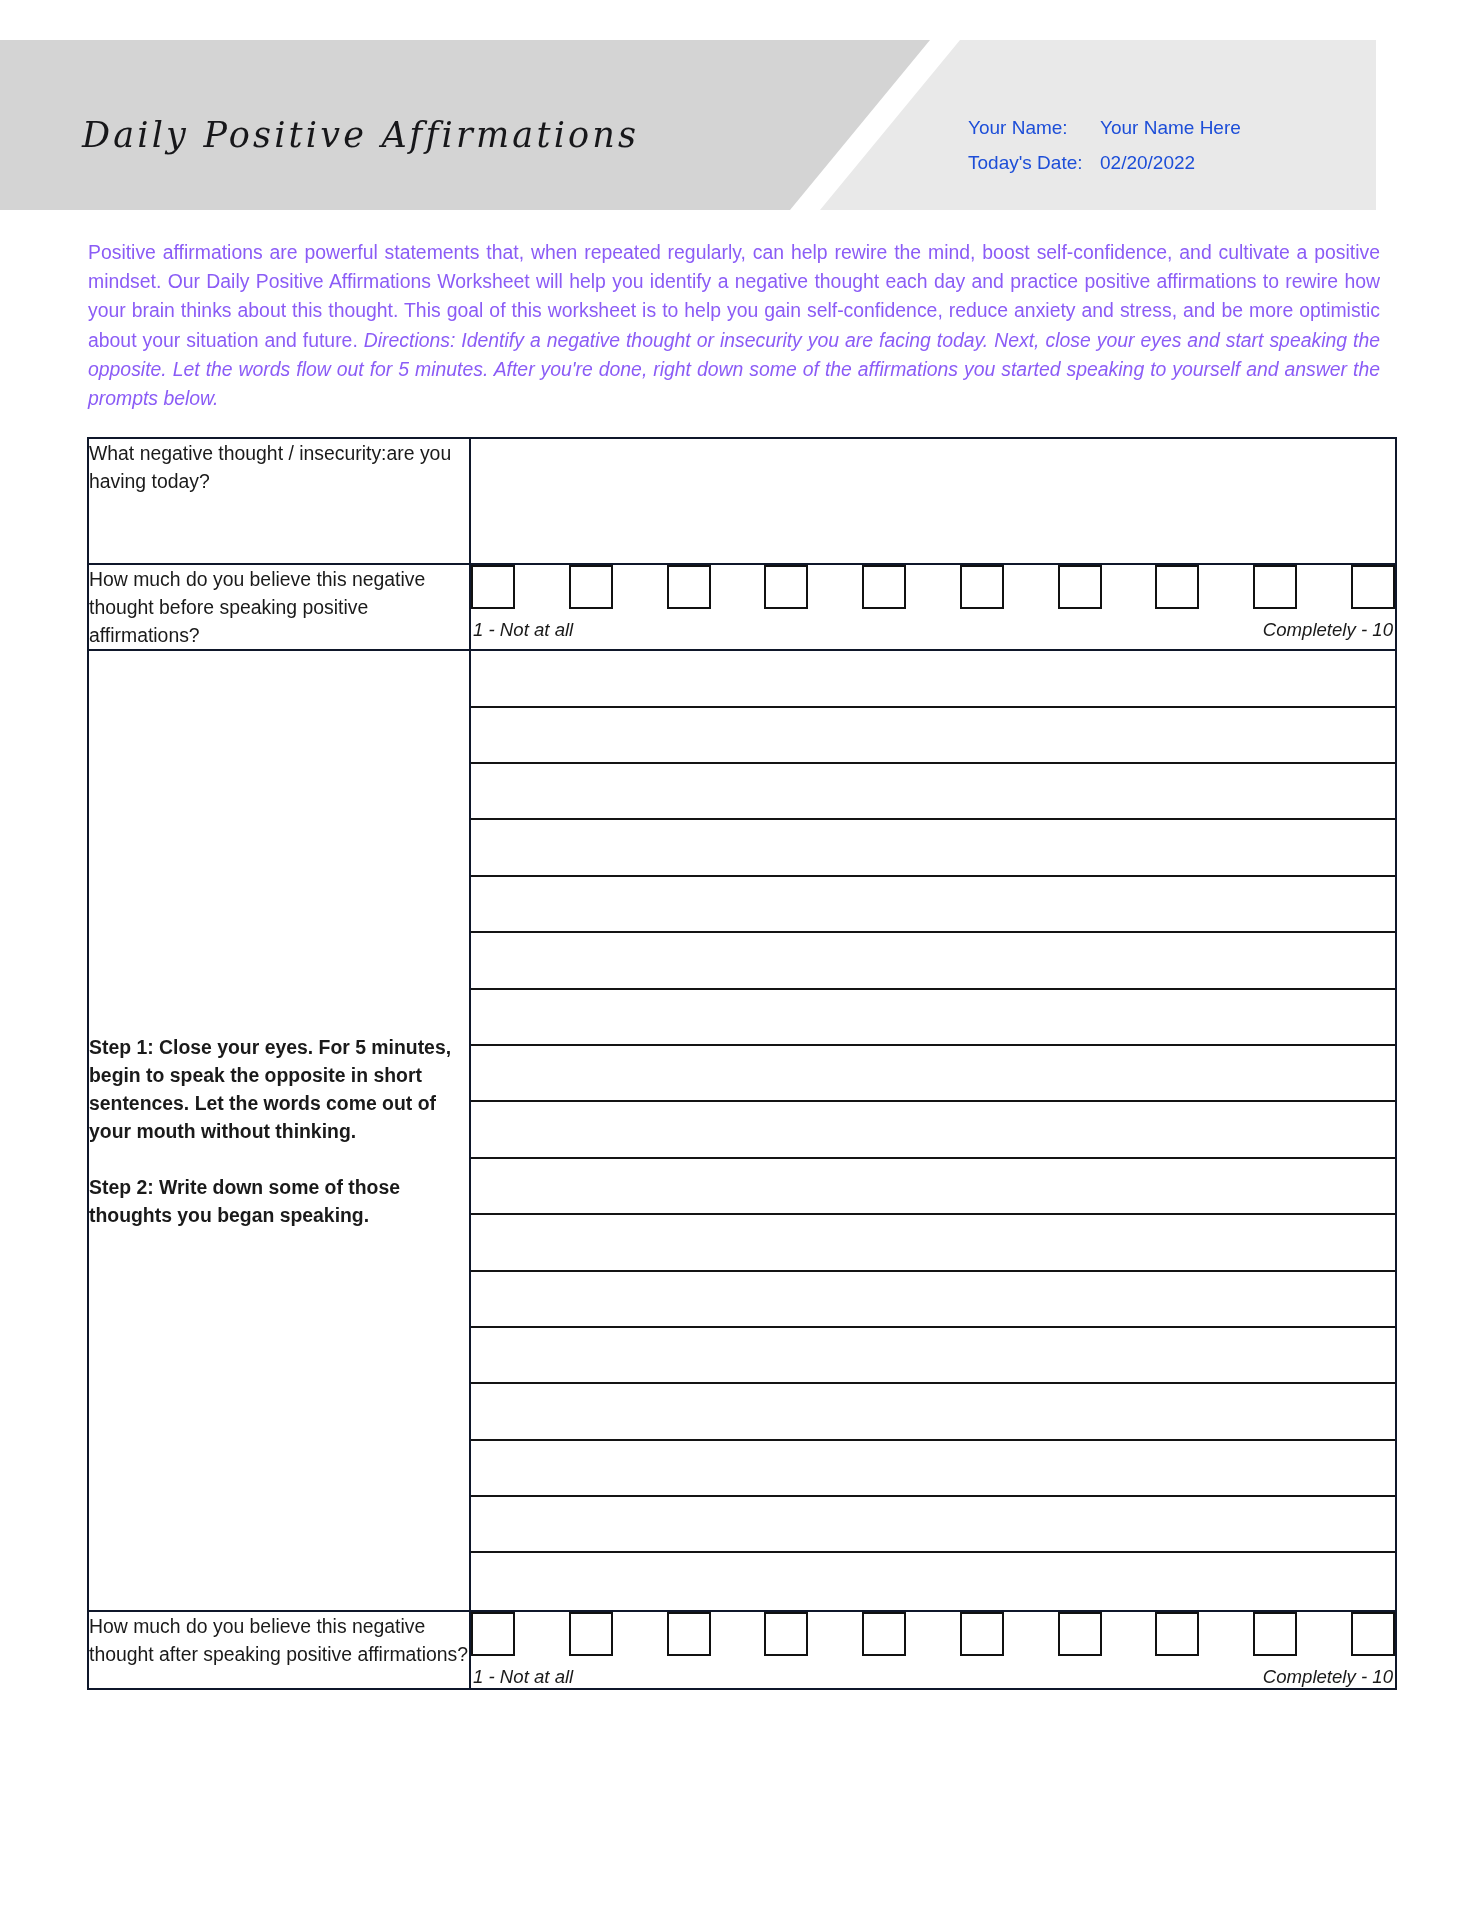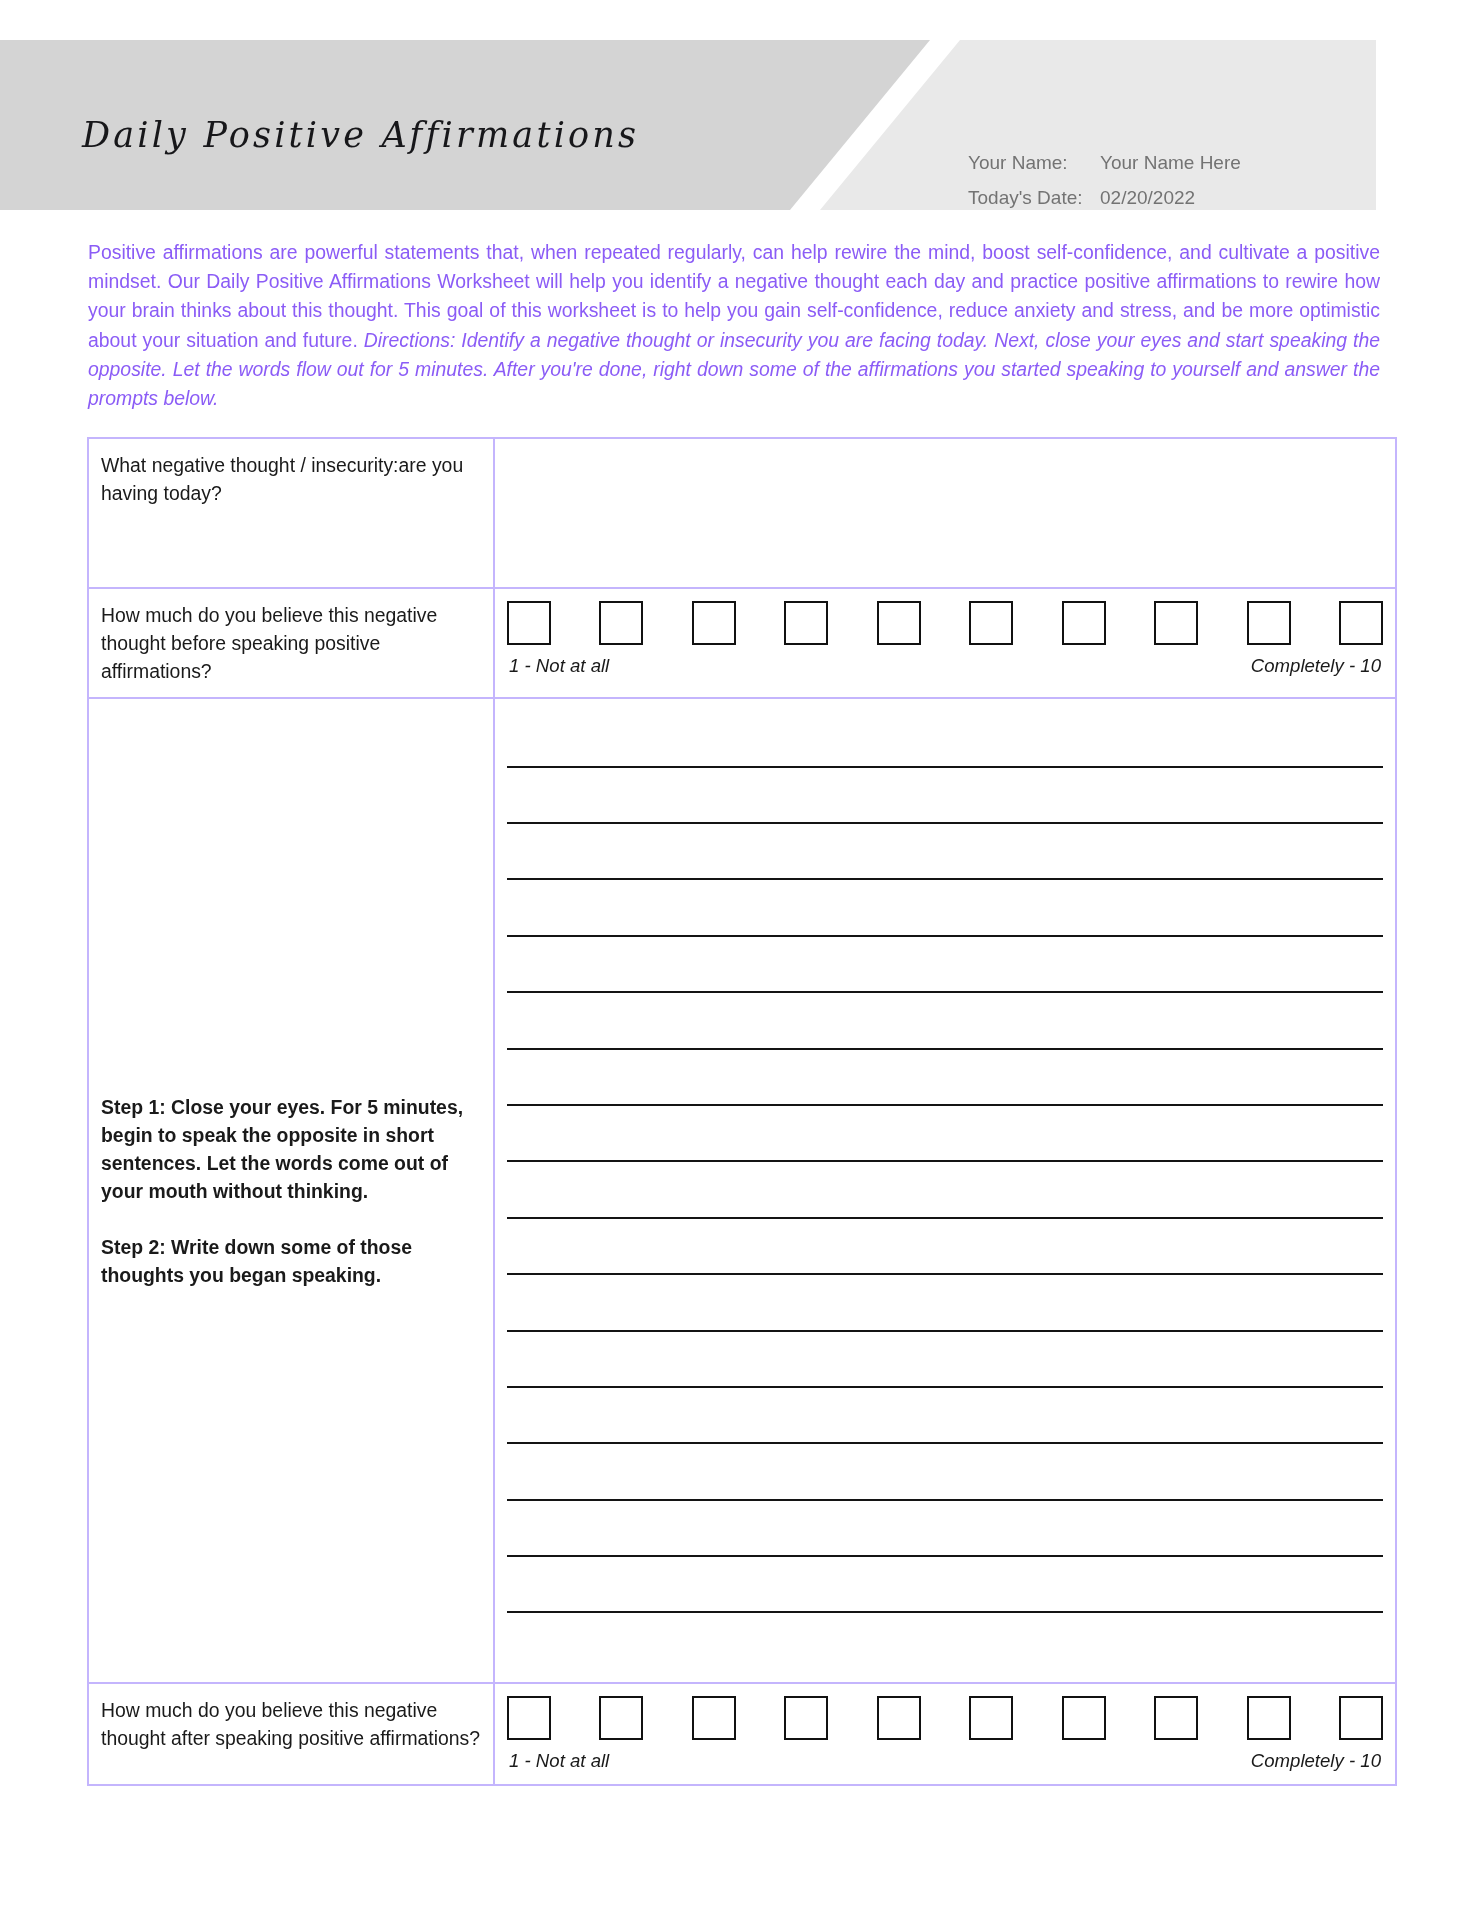--- a/index.html
+++ b/index.html
@@ -52,22 +52,21 @@
     font-weight: 400;
     letter-spacing: 3.2px;
     color: #17171a;
     white-space: nowrap;
   }
   .header-fields {
     position: absolute;
     left: 968px;
     top: 117px;
     font-size: 19px;
-    color: #737373;
-    margin-top: 35px;
+    color: #1d4ed8;
   }
   .field-row {
     display: flex;
     align-items: baseline;
     margin-bottom: 13px;
     white-space: nowrap;
   }
   .field-label {
     width: 132px;
     flex: 0 0 132px;
@@ -92,23 +91,23 @@
   }
 
   
   .sheet-table {
     margin: 24px auto 0 auto;
     width: 1310px;
     border-collapse: collapse;
     table-layout: fixed;
   }
   .sheet-table td {
-    border: 2px solid #c4b5fd;
+    border: 2px solid #0f172a;
     vertical-align: top;
-    padding: 12px;
+    padding: 0;
   }
   .label-cell {
     width: 380px;
     padding: 18px 16px 16px 16px;
     font-size: 19.4px;
     line-height: 28px;
     vertical-align: top;
   }
   .label-cell.middle-align {
     vertical-align: middle;

